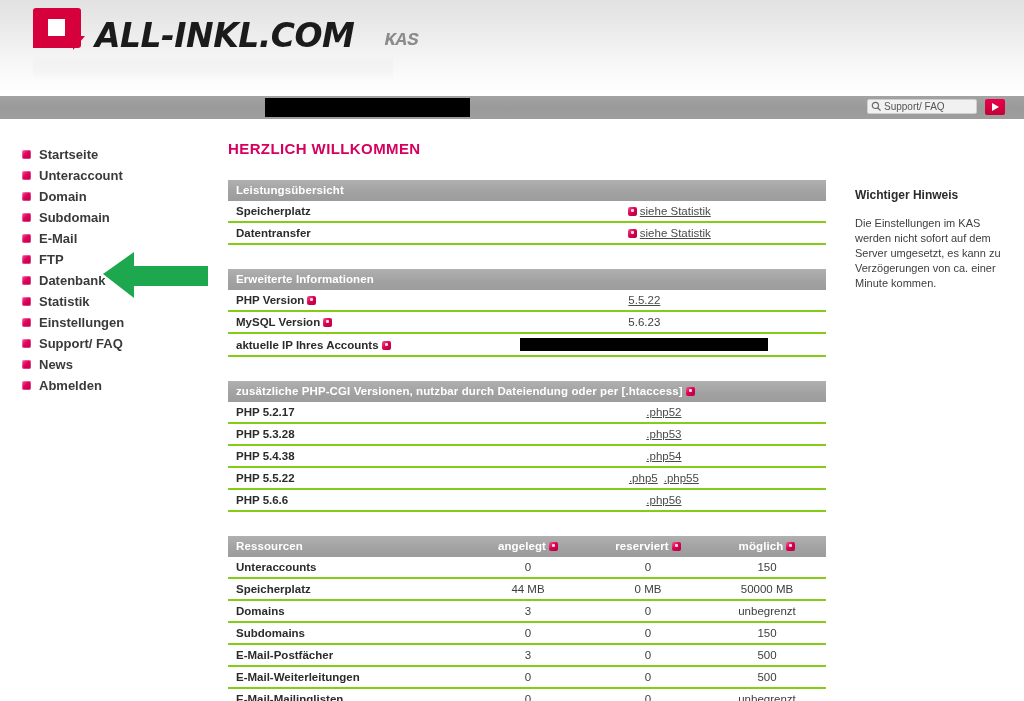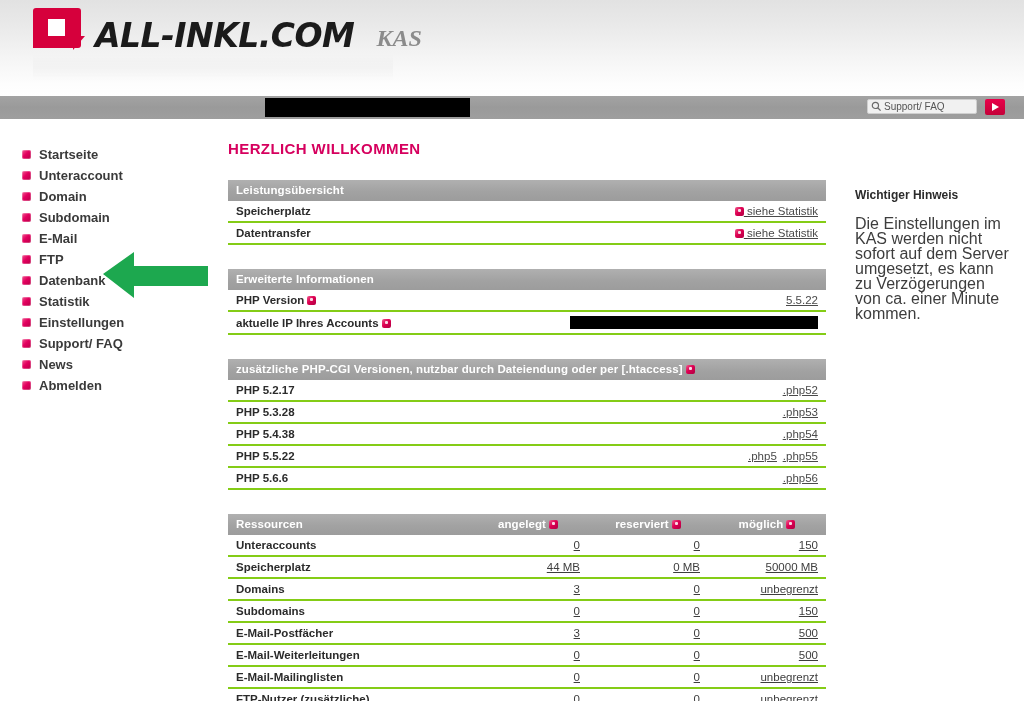--- a/index.html
+++ b/index.html
@@ -49,27 +49,27 @@
     font-family: "DejaVu Sans", sans-serif;
     font-weight: bold;
     font-size: 33px;
     letter-spacing: -0.5px;
     color: #1b1b1b;
     font-style: italic;
     line-height: 1;
     padding-bottom: 2px;
   }
   .logo-kas {
-    font-family: Liberation Serif, serif;
-    font-weight: bold;
-    font-size: 24px;
+    font-family: Liberation Mono, monospace;
+    font-weight: bold;
+    font-size: 19px;
     color: #8b8b8b;
     font-style: italic;
     line-height: 1;
-    margin-left: 22px;
+    margin-left: 30px;
     padding-bottom: 4px;
   }
   .logo-reflection {
     position: absolute; left: 33px; top: 54px;
     width: 360px; height: 26px;
     background: linear-gradient(to bottom, rgba(140,140,140,0.30), rgba(140,140,140,0));
     transform: scaleY(-1);
     -webkit-mask-image: linear-gradient(to top, rgba(0,0,0,0.5), rgba(0,0,0,0));
     pointer-events: none;
   }
@@ -187,23 +187,22 @@
     font-size: 11.5px;
     color: #2b2b2b;
     padding: 4px 8px 4px 8px;
     border-bottom: 2px solid #84cc16;
     height: 20px;
   }
   table.kas td.label {
     font-weight: bold;
   }
   table.kas td.val {
-    text-align: right;
+    text-align: center;
     color: #3d3d3d;
-    text-decoration: underline;
   }
   .help-ico {
     display: inline-block;
     width: 9px; height: 9px;
     border-radius: 2px;
     background: linear-gradient(135deg, #ef5c8e 0%, #de0052 45%, #b00043 100%);
     vertical-align: -1px;
     margin-left: 3px;
     position: relative;
   }
@@ -238,21 +237,21 @@
     width: 160px;
   }
   .rightnote h3 {
     margin: 0 0 14px 0;
     font-size: 12px;
     font-weight: bold;
     color: #2b2b2b;
   }
   .rightnote p {
     margin: 0;
-    font-size: 16px;
+    font-size: 11px;
     line-height: 15px;
     color: #3d3d3d;
   }
 </style>
 </head>
 <body>
 
 <div class="header">
   <div class="logo-wrap">
     <div class="logo-mark">
@@ -367,20 +366,24 @@
   <table class="kas">
     <tbody>
         <tr>
       <th class="sec" colspan="2">Erweiterte Informationen</th>
     </tr>
     <tr>
       <td class="label"><span>PHP Version</span><span class="help-ico"></span></td>
       <td class="val"><a class="stat" href="#">5.5.22</a></td>
     </tr>
     <tr>
+      <td class="label"><span>MySQL Version</span><span class="help-ico"></span></td>
+      <td class="val">5.6.23</td>
+    </tr>
+    <tr>
       <td class="label"><span>aktuelle IP Ihres Accounts</span><span class="help-ico"></span></td>
       <td class="val"><span class="ip-redacted"></span></td>
     </tr>
   </tbody>
     </table>
 
   <table class="kas">
     <tbody>
         <tr>
       <th class="sec" colspan="2"><span>zusätzliche PHP-CGI Versionen, nutzbar durch Dateiendung oder per [.htaccess]</span><span class="help-ico"></span></th>

